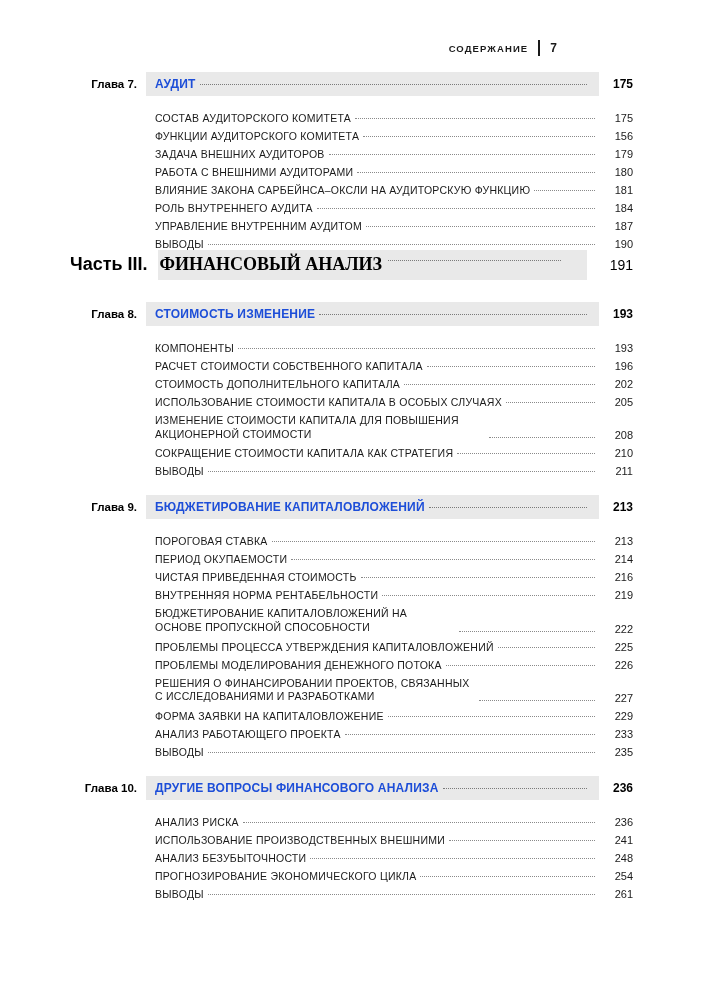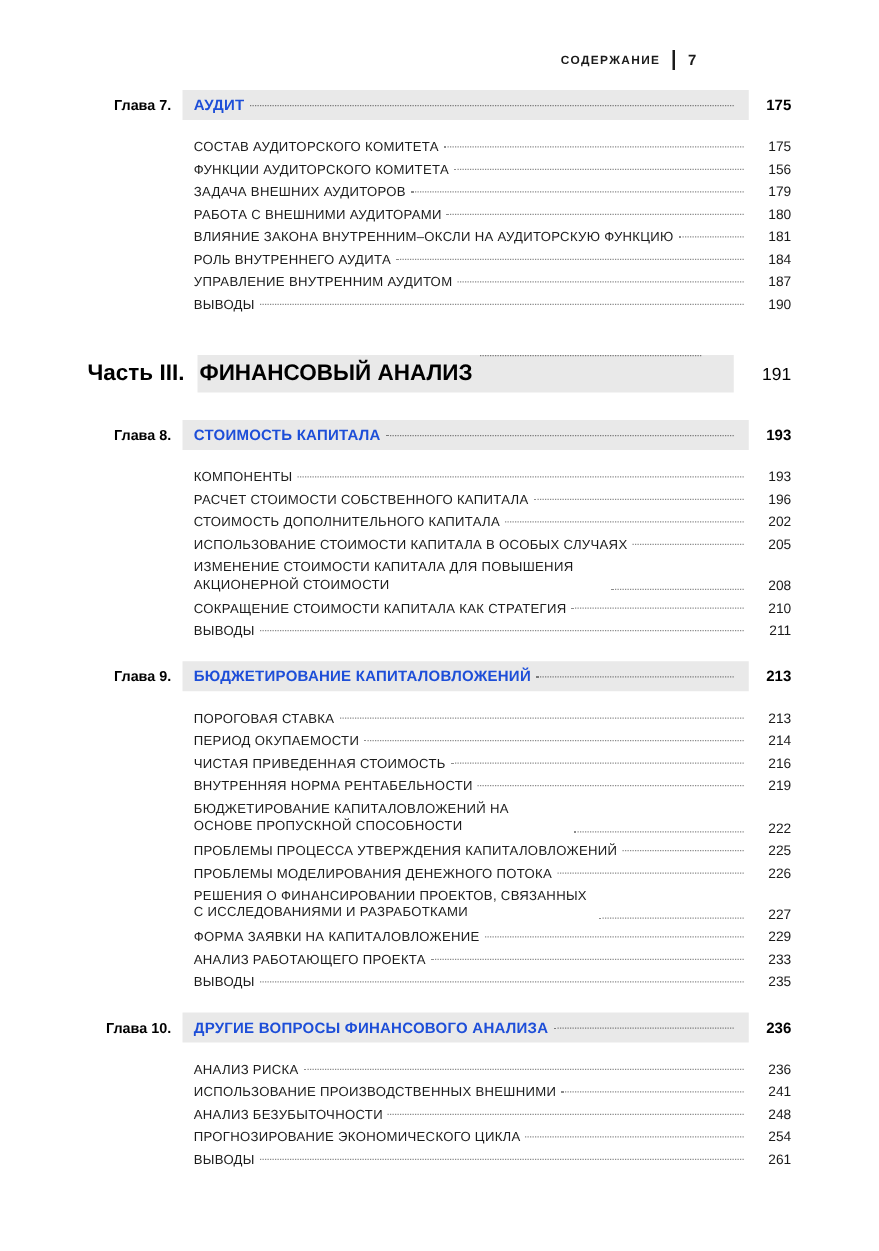--- a/index.html
+++ b/index.html
@@ -143,37 +143,37 @@
   }
   .entry.two-line .e-text {
     white-space: normal;
     line-height: 1.3;
   }
 
   
   .part-row {
     display: flex;
     align-items: baseline;
-    margin-top: 34px;
     margin-bottom: 22px;
   }
   .part-row .p-label {
     font-size: 18px;
     font-weight: 700;
     color: #000;
     white-space: nowrap;
     padding-right: 10px;
   }
   .part-row .p-title-wrap {
     flex: 1 1 auto;
     display: flex;
-    align-items: flex-start;
+    align-items: center;
     background: #e9e9e9;
     padding: 4px 20px 5px 2px;
     min-width: 0;
+    font-family: Liberation Serif, serif;
   }
   .part-row .p-title {
     font-size: 18px;
     font-weight: 700;
     color: #000;
     white-space: nowrap;
   }
   .part-row .dots {
     flex: 1 1 auto;
     margin: 0 6px;
@@ -231,21 +231,21 @@
       <span class="e-text">ЗАДАЧА ВНЕШНИХ АУДИТОРОВ</span>
       <span class="dots"></span>
       <span class="e-page">179</span>
     </div>
     <div class="entry">
       <span class="e-text">РАБОТА С ВНЕШНИМИ АУДИТОРАМИ</span>
       <span class="dots"></span>
       <span class="e-page">180</span>
     </div>
     <div class="entry">
-      <span class="e-text">ВЛИЯНИЕ ЗАКОНА ВНУТРЕННИМ–ОКСЛИ НА АУДИТОРСКУЮ ФУНКЦИЮ</span>
+      <span class="e-text">ВЛИЯНИЕ ЗАКОНА САРБЕЙНСА–ОКСЛИ НА АУДИТОРСКУЮ ФУНКЦИЮ</span>
       <span class="dots"></span>
       <span class="e-page">181</span>
     </div>
     <div class="entry">
       <span class="e-text">РОЛЬ ВНУТРЕННЕГО АУДИТА</span>
       <span class="dots"></span>
       <span class="e-page">184</span>
     </div>
     <div class="entry">
       <span class="e-text">УПРАВЛЕНИЕ ВНУТРЕННИМ АУДИТОМ</span>
@@ -263,21 +263,21 @@
       <span class="p-title-wrap">
         <span class="p-title">ФИНАНСОВЫЙ АНАЛИЗ</span>
         <span class="dots"></span>
       </span>
       <span class="p-page">191</span>
     </div>
 
     <div class="chapter-row">
       <span class="ch-label">Глава 8.</span>
       <span class="ch-title-wrap">
-        <span class="ch-title">СТОИМОСТЬ КАПИТАЛА</span>
+        <span class="ch-title">СТОИМОСТЬ ИЗМЕНЕНИЕ</span>
         <span class="dots"></span>
       </span>
       <span class="ch-page-outside">193</span>
     </div>
 
     <div class="gap-small"></div>
 
     <div class="entry">
       <span class="e-text">КОМПОНЕНТЫ</span>
       <span class="dots"></span>

